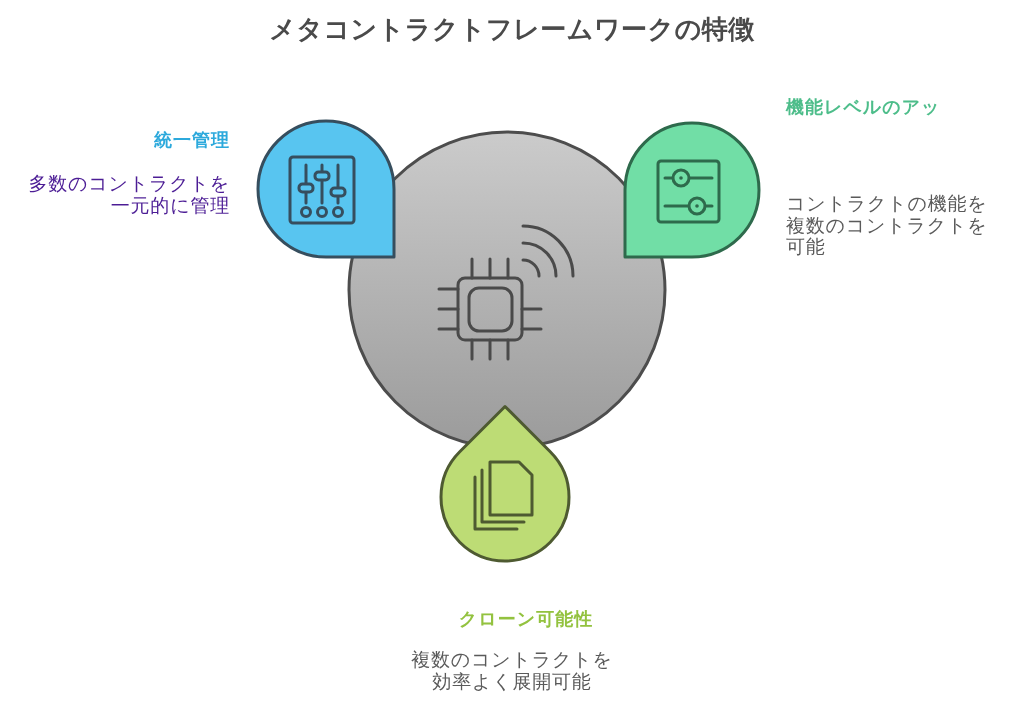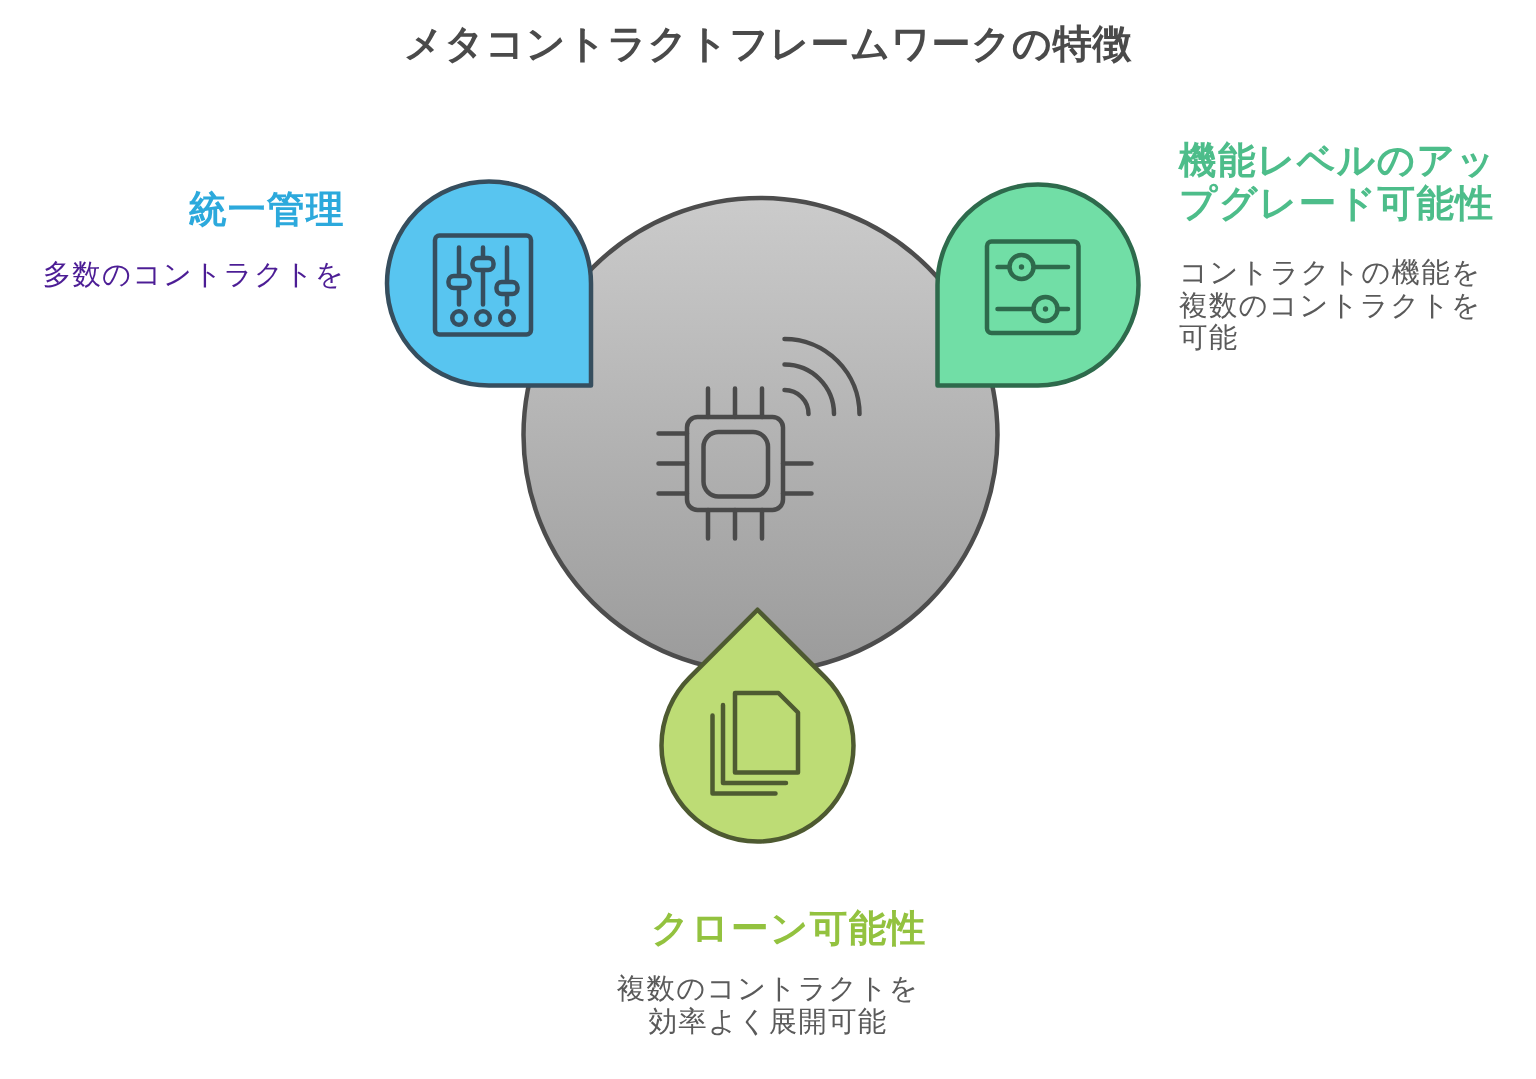--- a/index.html
+++ b/index.html
@@ -1,21 +1,21 @@
 <!DOCTYPE html>
 <html><head>
 <meta charset="utf-8">
 <style>
   html,body{margin:0;padding:0;}
   body{font-family:"Liberation Sans","DejaVu Sans",sans-serif;}
   .stage{position:relative;width:1024px;height:719px;overflow:hidden;background:#fff;}
   .stage svg{position:absolute;left:0;top:0;}
   .txt{position:absolute;}
   .title{left:0;right:0;top:12px;text-align:center;font-size:26px;font-weight:700;letter-spacing:0.5px;line-height:34px;}
-  .heading{font-size:25px;font-weight:700;letter-spacing:1px;line-height:29px;}
+  .heading{font-size:18px;font-weight:700;letter-spacing:1px;line-height:29px;}
   .desc{font-size:19px;letter-spacing:0.8px;line-height:21.5px;}
   .desc span,.heading span{display:block;}
   .left-block{right:794px;text-align:right;}
   .h-left{top:126px;}
   .d-left{top:173px;}
   .right-block{left:786px;text-align:left;}
   .h-right{top:93px;}
   .d-right{top:172px;}
   .center-block{left:0;right:0;text-align:center;}
   .h-bottom{top:605px;}
@@ -82,27 +82,27 @@
         <path d="M475,477v52h42"></path>
         <path d="M482,470v52h42"></path>
         <path d="M490,462h29l13,13v40h-42z" fill="#bddc75"></path>
       </g>
     </g>
   </svg>
 
   <div class="txt heading left-block h-left" style="color: rgb(44, 169, 220);">統一管理</div>
   <div class="txt desc left-block d-left" style="color: #4c1d95;">
     <span>多数のコントラクトを</span>
+    <span>一元的に管理</span>
   </div>
 
   <div class="txt heading right-block h-right" style="color: rgb(77, 189, 138);">
     <span>機能レベルのアッ</span>
-    <span>プグレード可能性</span>
   </div>
-  <div class="txt desc right-block d-right" style="color: rgb(90, 90, 90);">
+  <div class="txt desc right-block d-right" style="color: rgb(90, 90, 90); margin-top: 21px;">
     <span>コントラクトの機能を</span>
     <span>複数のコントラクトを</span>
     <span>可能</span>
   </div>
 
   <div class="txt heading center-block h-bottom" style="color: rgb(147, 194, 63); padding-left: 28px;">クローン可能性</div>
   <div class="txt desc center-block d-bottom" style="color: rgb(90, 90, 90);">
     <span>複数のコントラクトを</span>
     <span>効率よく展開可能</span>
   </div>

